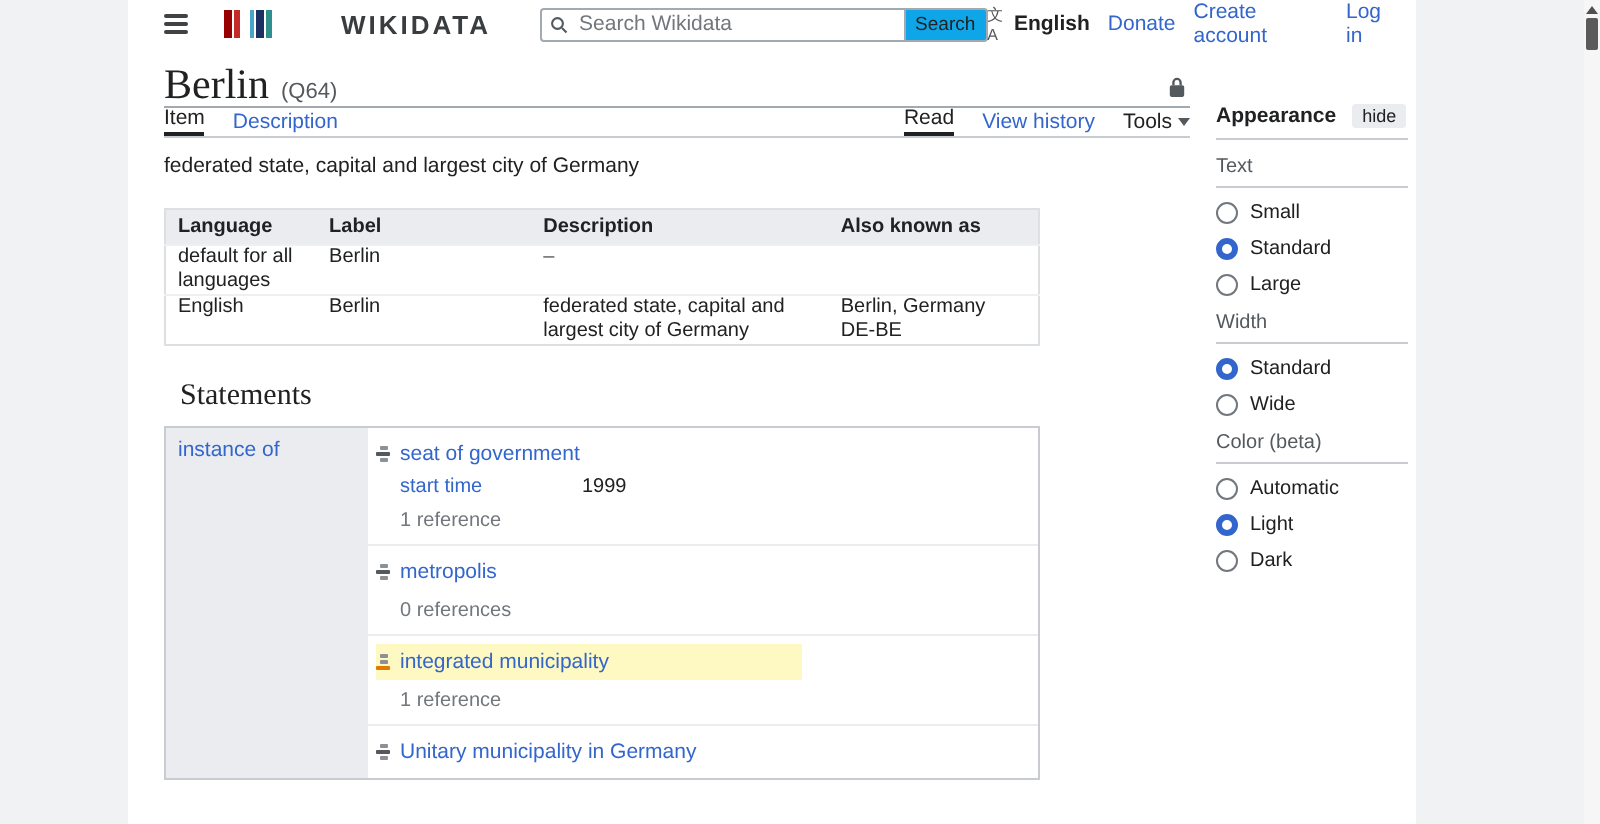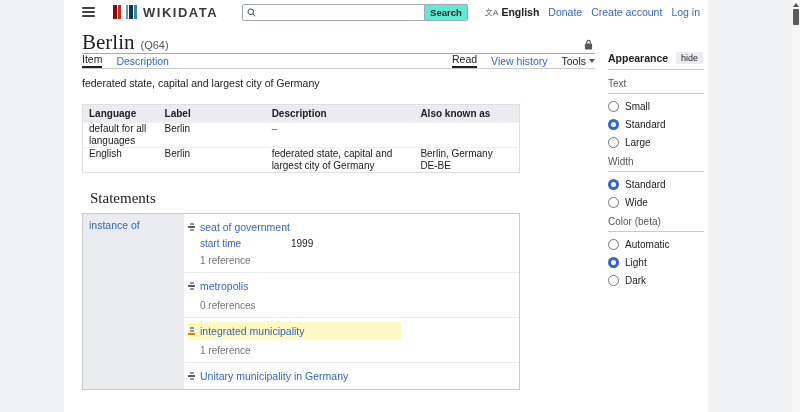--- a/index.html
+++ b/index.html
@@ -2,33 +2,33 @@
 <html><head>
 <meta charset="utf-8">
 <style>
   html,body{margin:0;padding:0;width:800px;height:412px;overflow:hidden;
     background:#f1f2f4;font-family:"Liberation Sans",sans-serif;color:#202122;}
   .page-container{position:absolute;left:64px;top:0;width:644px;height:412px;background:#fff;}
   
   .hdr{position:absolute;top:0;left:0;right:0;height:24px;display:flex;align-items:center;padding:0 8px 0 18px;box-sizing:border-box;}
   .burger{display:inline-flex;flex-direction:column;justify-content:space-between;width:13px;height:10px;cursor:pointer;}
   .burger i{display:block;height:2px;background:#404244;border-radius:1px;}
-  .logo{display:flex;align-items:center;margin-left:18px;cursor:pointer;}
+  .logo{display:flex;align-items:center;margin-left:18px;cursor:pointer;gap:28px;}
   .logo-bars{display:flex;align-items:center;height:14px;margin-right:5px;}
   .logo-bars i{display:block;height:14px;margin-right:1px;}
   .lb1{width:4px;background:#990000;}.lb2{width:3px;background:#c62b2b;}
   .lb3{width:3px;background:#ffffff;}.lb4{width:2px;background:#4aa3c9;}
   .lb5{width:4px;background:#1c2f63;}.lb6{width:3px;background:#2f8f8f;}
   .logo-text{font-size:13px;font-weight:700;letter-spacing:1.5px;color:#3a3d40;}
   .search-wrap{display:flex;margin-left:24px;height:17px;}
   .search-box{display:flex;align-items:center;width:183px;border:1px solid #a2a9b1;border-radius:2px 0 0 2px;background:#fff;box-sizing:border-box;padding:0 4px;}
   .search-box svg{flex:0 0 auto;margin-right:4px;}
   .search-box input{border:none;outline:none;width:100%;font-size:10.5px;font-family:"Liberation Sans",sans-serif;color:#202122;background:transparent;}
   .search-box input::placeholder{color:#72777d;}
-  .search-btn{height:17px;border:1px solid #a2a9b1;border-left:none;border-radius:0 2px 2px 0;background:#5eead4;font-size:9.5px;font-weight:700;color:#202122;padding:0 5px;cursor:pointer;box-sizing:border-box;}
+  .search-btn{height:17px;border:1px solid #a2a9b1;border-left:none;border-radius:0 2px 2px 0;background:#0ea5e9;font-size:9.5px;font-weight:400;color:#202122;padding:0 5px;cursor:pointer;box-sizing:border-box;}
   .hdr-right{margin-left:auto;display:flex;align-items:center;gap:9px;font-size:10.5px;}
   .lang-item{display:flex;align-items:center;gap:3px;cursor:pointer;}
   .lang-icon{font-size:8px;color:#54595d;letter-spacing:0;}
   .lang-label{font-weight:700;color:#202122;}
   a.hlink{color:#3366cc;text-decoration:none;cursor:pointer;}
   
   .main-col{position:absolute;left:18px;top:30px;width:513px;}
   .h1row{display:flex;align-items:baseline;height:23px;border-bottom:1px solid #a2a9b1;position:relative;}
   .h1title{font-family:"Liberation Serif","DejaVu Serif",serif;font-size:21px;color:#202122;font-weight:400;}
   .qid{font-size:11px;color:#54595d;margin-left:6px;}
@@ -105,20 +105,21 @@
           <i class="lb6"></i>
       </span>
       <span class="logo-text">WIKIDATA</span>
     </span>
     <span class="search-wrap">
       <span class="search-box">
         <svg width="9" height="9" viewBox="0 0 12 12">
             <circle cx="5" cy="5" r="3.6" fill="none" stroke="#54595d" stroke-width="1.4"></circle>
             <line x1="8" y1="8" x2="11" y2="11" stroke="#54595d" stroke-width="1.4"></line>
           </svg>
+        <input type="text" placeholder="Search Wikidata" style="">
       </span>
       <button class="search-btn">Search</button>
     </span>
     <span class="hdr-right">
       <span class="lang-item">
         <span class="lang-icon">文A</span>
         <span class="lang-label">English</span>
       </span>
       <a class="hlink">Donate</a>
       <a class="hlink">Create account</a>

